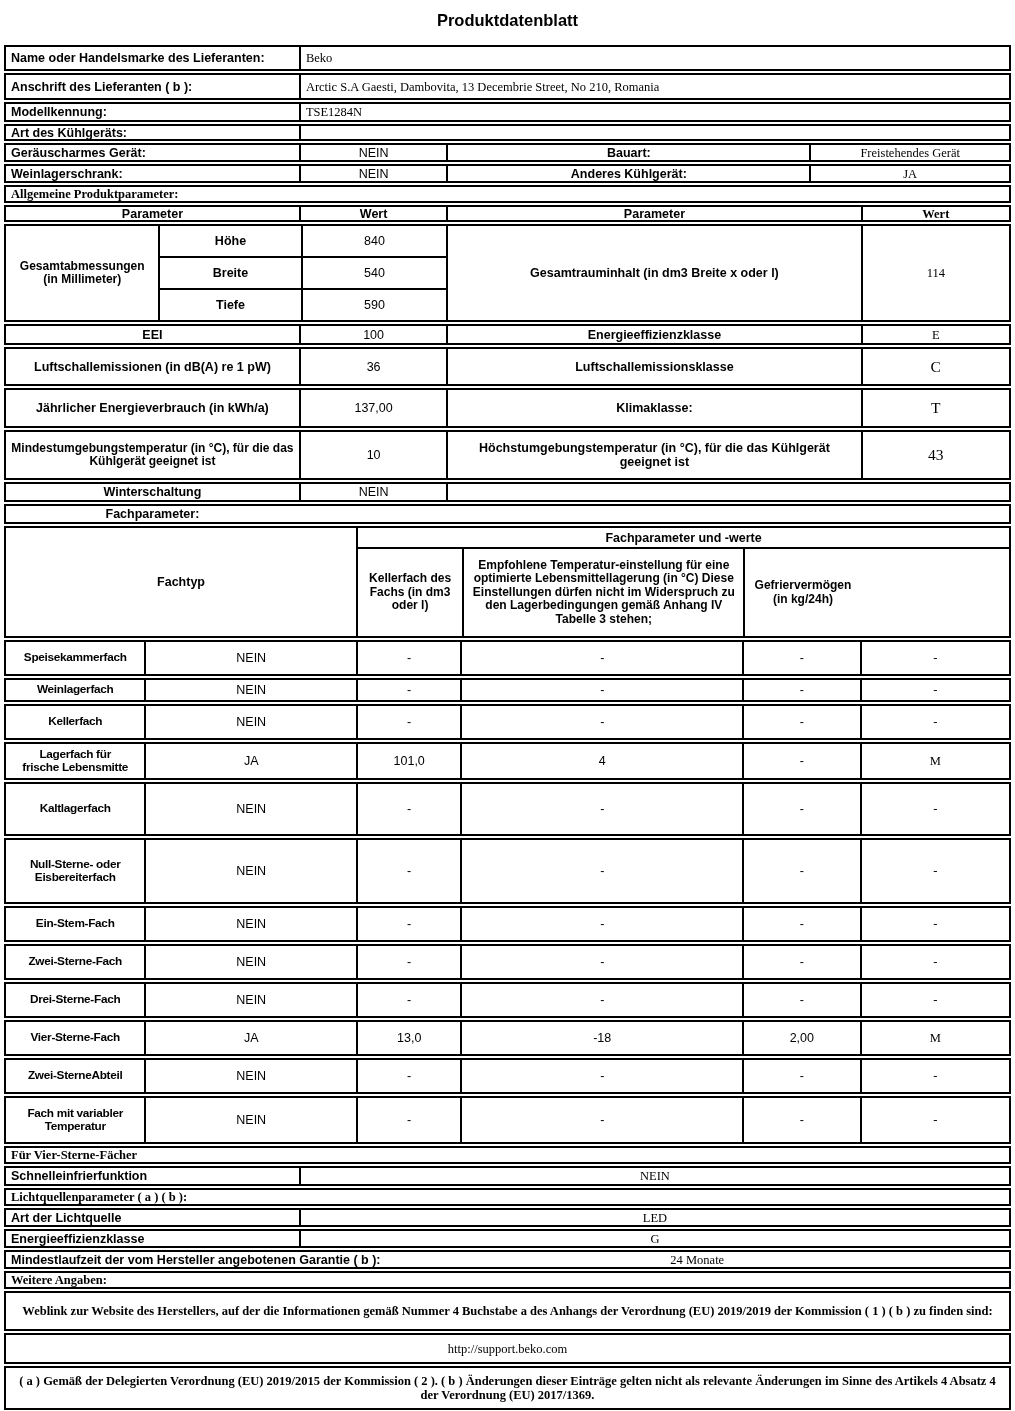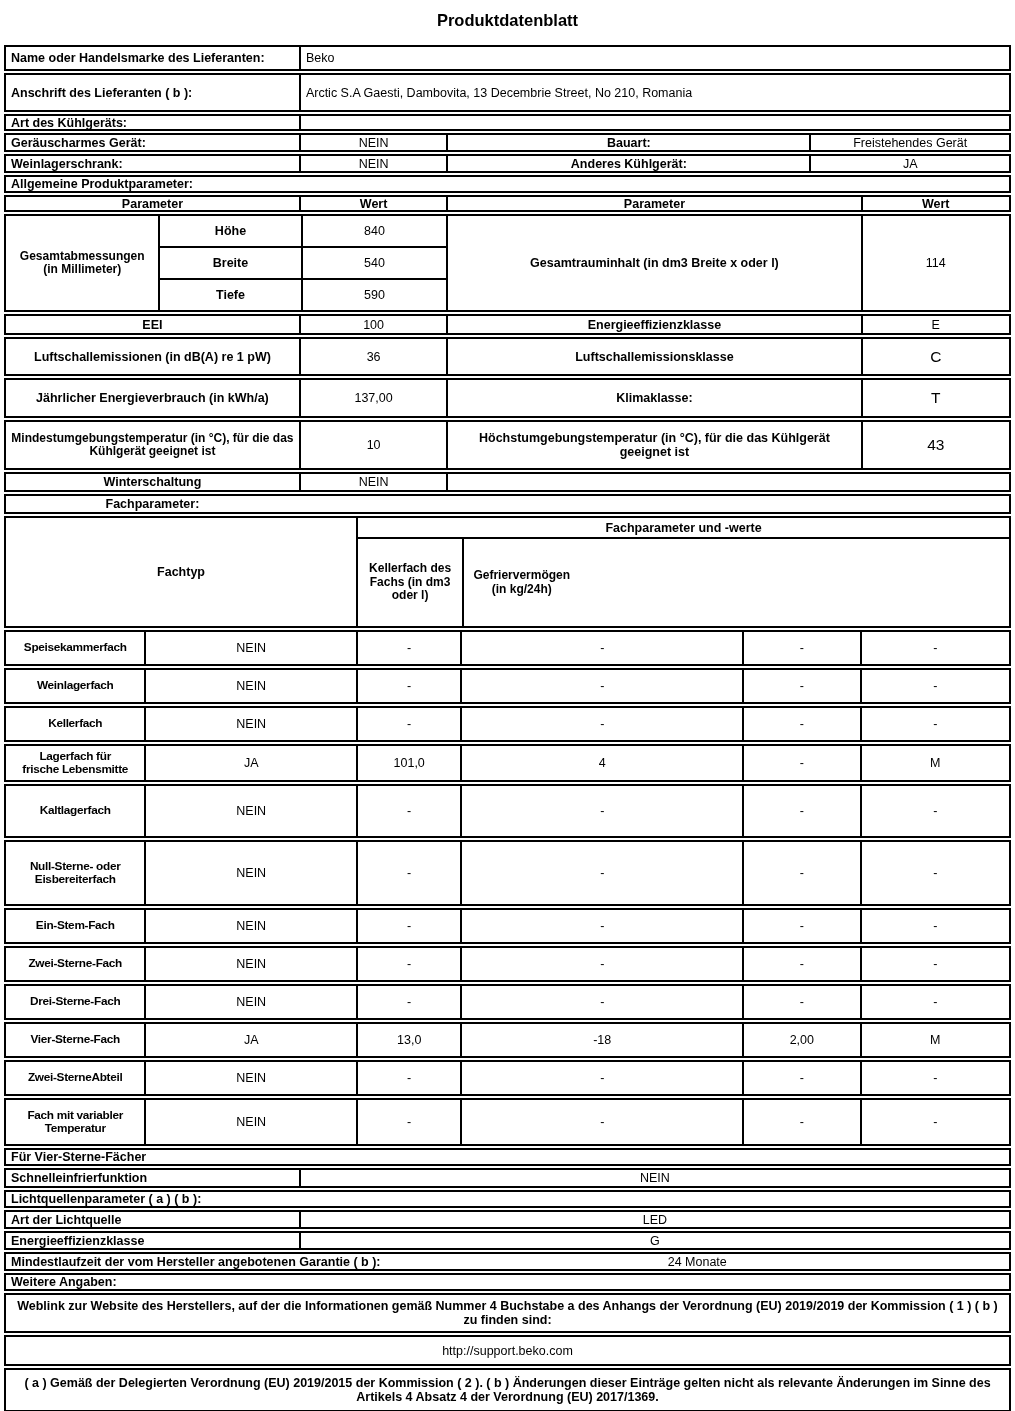--- a/index.html
+++ b/index.html
@@ -19,21 +19,21 @@
   .ovis{overflow:visible;white-space:nowrap;}
   
   .colA{width:29.2%;} .colB{width:14.7%;} .colCtop{width:36.2%;text-align:center;}
   .genC{width:41.3%;}
   .dimL{width:15.2%;}
   .dimmid{width:28.7%;display:flex;flex-direction:column;border-left:2.5px solid #000;box-sizing:border-box;}
   .dimsub{display:flex;flex:1;min-height:0;}
   .dimsub + .dimsub{border-top:2.5px solid #000;justify-content:flex-end;}
   .dimname{width:49%;}
   .dimval{flex:1;border-left:2.5px solid #000;}
-  .f1{flex:1;}
+  .f1{flex:1;font-family:Liberation Serif, serif;}
   
   .fname{width:13.8%;font-size:11.8px;letter-spacing:-0.3px;padding:0 16px;font-weight:700;}
   .fyn{width:21.1%;}
   .fraum{width:10.4%;}
   .femp{width:28.1%;}
   .fgef{width:11.7%;}
   .fhL{width:34.9%;}
   .fhR{flex:1;display:flex;flex-direction:column;border-left:2.5px solid #000;box-sizing:border-box;}
   .fhGroup{height:21px;border-bottom:2.5px solid #000;}
   .fhCols{flex:1;display:flex;min-height:0;}
@@ -43,23 +43,27 @@
 </head>
 <body>
 
 <div class="sheet">
   <div class="title">Produktdatenblatt</div>
 
   <div class="row" style="height:26px">
     <div class="cell b colA">Name oder Handelsmarke des Lieferanten:</div>
     <div class="cell bl f1">Beko</div>
   </div>
-  <div class="row" style="height:39px">
+  <div class="row" style="height:27px">
     <div class="cell b colA">Anschrift des Lieferanten ( b ):</div>
     <div class="cell bl f1">Arctic S.A Gaesti, Dambovita, 13 Decembrie Street, No 210, Romania</div>
+  </div>
+  <div class="row" style="height:20px">
+    <div class="cell b colA">Modellkennung:</div>
+    <div class="cell bl f1">TSE1284N</div>
   </div>
   <div class="row" style="height:17px">
     <div class="cell b colA">Art des Kühlgeräts:</div>
     <div class="cell bl f1"></div>
   </div>
   <div class="row" style="height:19px">
     <div class="cell b colA">Geräuscharmes Gerät:</div>
     <div class="cell c bl colB">NEIN</div>
     <div class="cell b c bl colCtop">Bauart:</div>
     <div class="cell c bl f1">Freistehendes Gerät</div>
@@ -133,34 +137,35 @@
 
   <div class="row" style="height:20px">
     <div class="cell b c colA">Fachparameter:</div>
   </div>
   <div class="row" style="height:112px">
     <div class="cell b c fhL">Fachtyp</div>
     <div class="fhR">
       <div class="cell b c fhGroup" style="width:100%">Fachparameter und -werte</div>
       <div class="fhCols">
         <div class="cell c hdr fhc1">Kellerfach des Fachs (in dm3 oder l)</div>
+        <div class="cell c hdr bl fhc2">Empfohlene Temperatur-einstellung für eine optimierte Lebensmittellagerung (in °C) Diese Einstellungen dürfen nicht im Widerspruch zu den Lagerbedingungen gemäß Anhang IV Tabelle 3 stehen;</div>
         <div class="cell c hdr bl fhc3">Gefriervermögen (in kg/24h)</div>
       </div>
     </div>
   </div>
 
   <div class="row" style="height:36px">
     <div class="cell c fname">Speisekammerfach</div>
     <div class="cell c bl fyn">NEIN</div>
     <div class="cell c bl fraum">-</div>
     <div class="cell c bl femp">-</div>
     <div class="cell c bl fgef">-</div>
     <div class="cell c bl f1">-</div>
   </div>
-  <div class="row" style="height:36px">
+  <div class="row" style="height:24px">
     <div class="cell c fname">Weinlagerfach</div>
     <div class="cell c bl fyn">NEIN</div>
     <div class="cell c bl fraum">-</div>
     <div class="cell c bl femp">-</div>
     <div class="cell c bl fgef">-</div>
     <div class="cell c bl f1">-</div>
   </div>
   <div class="row" style="height:36px">
     <div class="cell c fname">Kellerfach</div>
     <div class="cell c bl fyn">NEIN</div>

